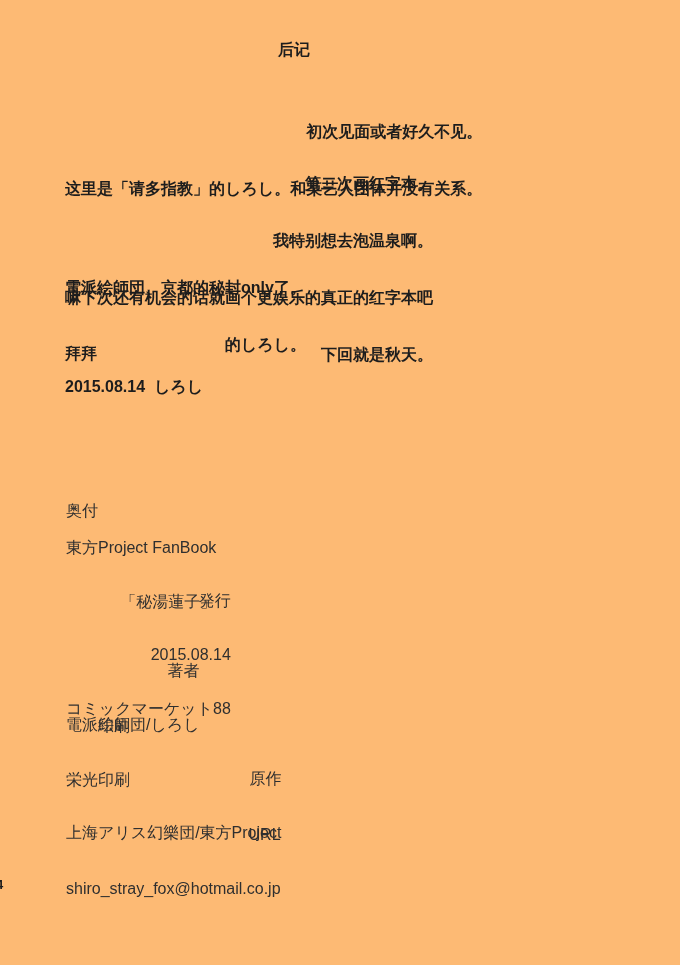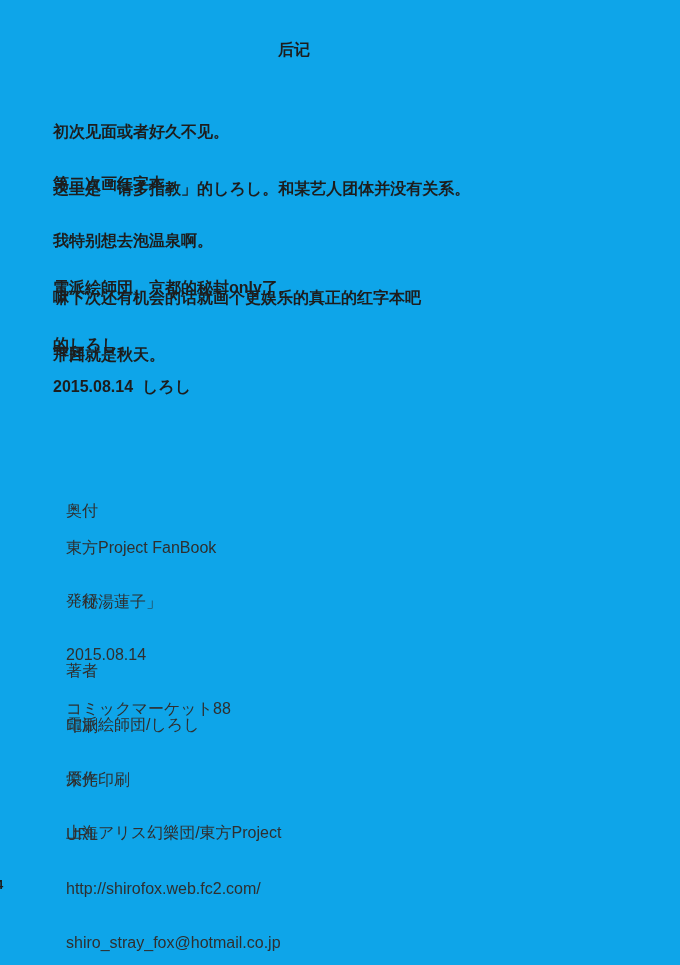--- a/index.html
+++ b/index.html
@@ -4,36 +4,37 @@
 <style>
   html, body {
     margin: 0;
     padding: 0;
     background: #ffffff;
   }
   .page {
     position: relative;
     width: 680px;
     height: 965px;
-    background: #0ea5e9;
+    background: #fdba74;
     overflow: hidden;
     font-family: "Liberation Sans", sans-serif;
+    text-align: right;
   }
   .title {
     position: absolute;
     left: 278px;
     top: 40px;
     margin: 0;
     font-size: 16px;
     font-weight: 600;
     color: #1d1d1d;
   }
   .para {
     position: absolute;
-    left: 53px;
+    left: 65px;
     font-size: 16px;
     font-weight: 600;
     color: #1d1d1d;
     line-height: 19px;
     white-space: pre;
   }
   .p1 { top: 84px; }
   .p2 { top: 136px; }
   .p3 { top: 240px; }
   .p4 { top: 306px; }
@@ -120,21 +121,20 @@
     <div>上海アリス幻樂団/東方Project</div>
   </div>
 
   <div class="cg g5">
     <div>印刷</div>
     <div>栄光印刷</div>
   </div>
 
   <div class="cg g7">
     <div>URL</div>
-    <div>http://shirofox.web.fc2.com/</div>
     <div>shiro_stray_fox@hotmail.co.jp</div>
     
     
   </div>
 
   <span class="page-number">4</span>
 
 </div>
 
 </body></html>

